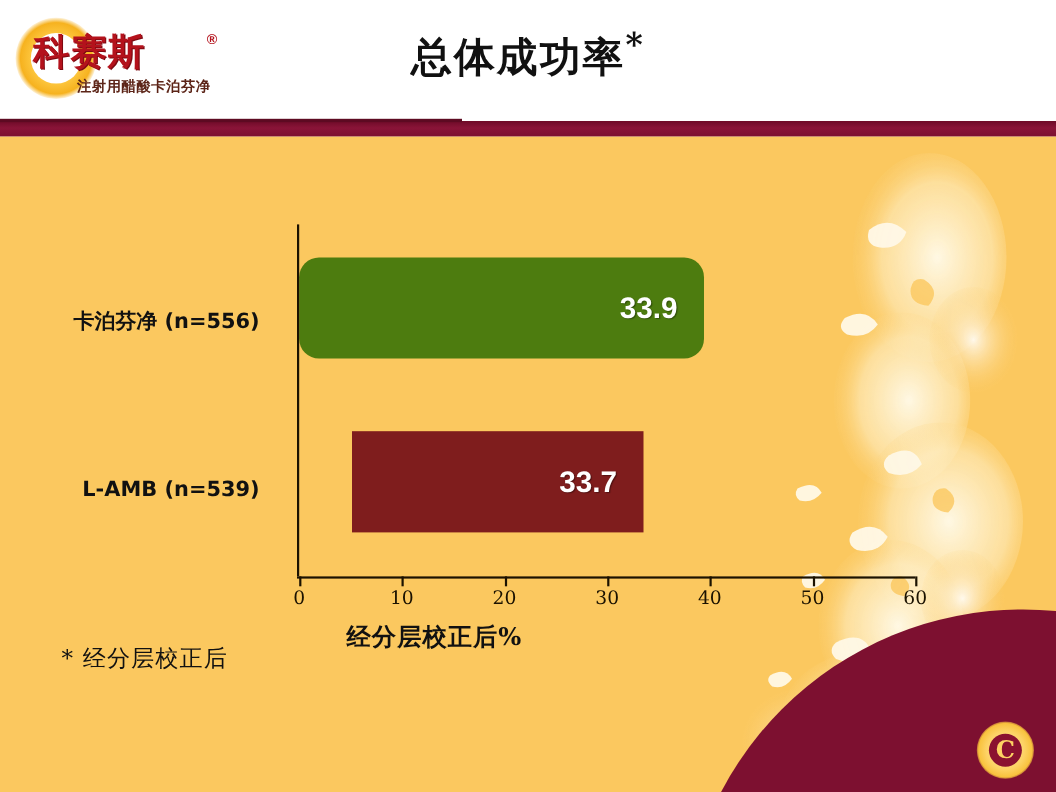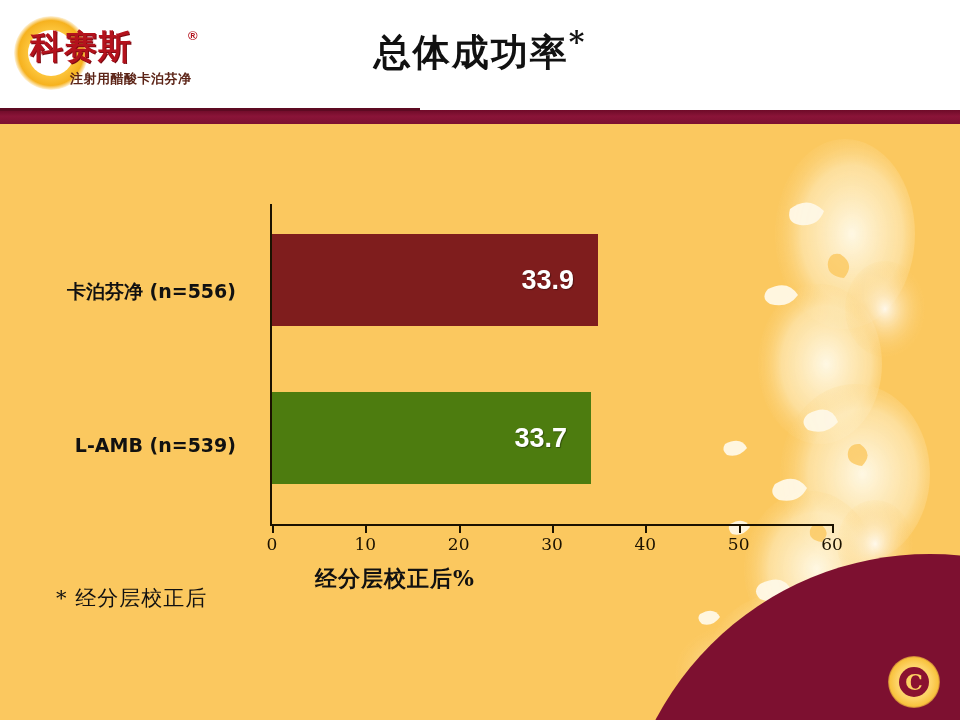--- a/index.html
+++ b/index.html
@@ -302,25 +302,25 @@
     <div class="logo-sub">注射用醋酸卡泊芬净</div>
   </div>
 
   <div class="slide-title"><span>总体成功率</span><span class="star">*</span></div>
 
   <div class="chart">
 
     <div class="cat-label" id="cat0" style="top:155px;">卡泊芬净 (n=556)</div>
     <div class="cat-label" id="cat1" style="top:310px;">L-AMB (n=539)</div>
 
-    <div class="bar" id="bar0" style="top: 110px; height: 92px; background: #7f1d1d; width: 326px;">
+    <div class="bar" id="bar0" style="top: 110px; height: 92px; background: #4d7c0f; width: 368px; border-radius: 18px;">
       <span class="bar-value">33.9</span>
     </div>
 
-    <div class="bar" id="bar1" style="top: 268px; height: 92px; background: #4d7c0f; width: 319px;">
+    <div class="bar" id="bar1" style="top: 268px; height: 92px; background: #7f1d1d; width: 265px; margin-left: 48px;">
       <span class="bar-value">33.7</span>
     </div>
 
     <div class="axis-y"></div>
     <div class="axis-x" style="width: 562px;"></div>
 
     <div id="tick-host">
         <div class="tick" style="left: 272px;"></div>
         <div class="tick-label" style="left: 272px;">0</div>
         <div class="tick" style="left: 365.333px;"></div>

